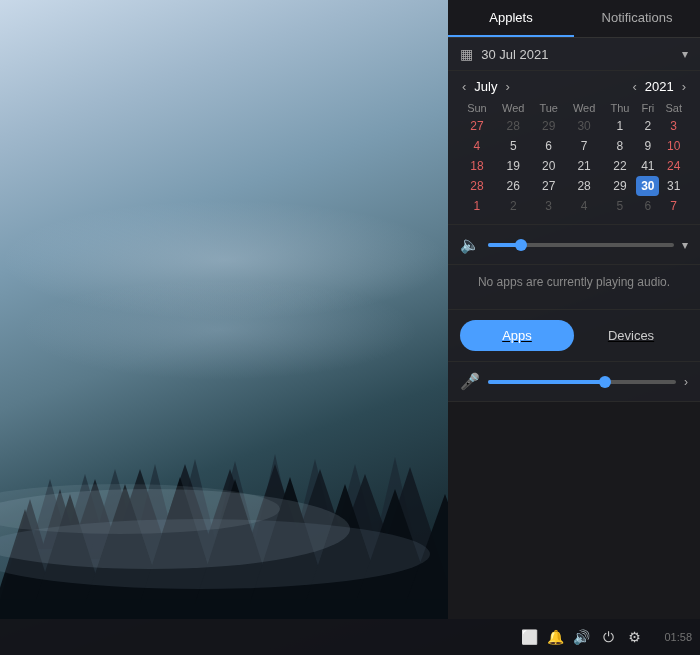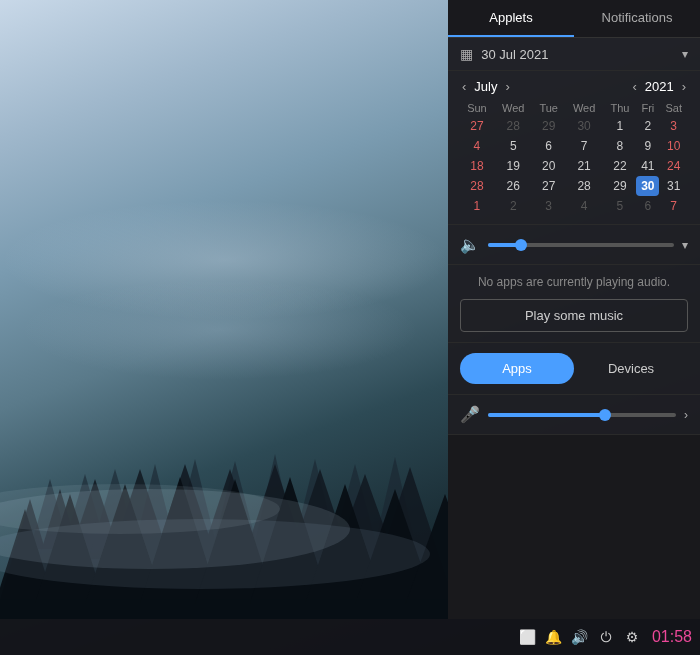--- a/index.html
+++ b/index.html
@@ -42,23 +42,23 @@
       width: 20px;
       height: 20px;
       display: flex;
       align-items: center;
       justify-content: center;
       color: #ccc;
       font-size: 14px;
     }
 
     .taskbar-time {
-      color: #ec4899;
-      font-size: 16px;
-      margin-left: 4px;
+      color: #737373;
+      font-size: 11px;
+      margin-left: 14px;
     }
 
     
     .panel {
       position: absolute;
       top: 0;
       right: 0;
       width: 252px;
       height: 619px;
       background: rgba(30, 30, 35, 0.97);
@@ -270,20 +270,21 @@
       border-radius: 4px;
       cursor: pointer;
     }
 
     
     .toggle-section {
       display: flex;
       padding: 10px 12px;
       gap: 0;
       border-bottom: 1px solid #2a2a2a;
+      text-decoration: underline;
     }
 
     .toggle-btn {
       flex: 1;
       padding: 8px;
       font-size: 13px;
       border: none;
       cursor: pointer;
       border-radius: 20px;
     }
@@ -540,21 +541,20 @@
     <div class="vol-slider-container">
       <div class="vol-slider-track"></div>
       <div class="vol-slider-fill" id="vol-fill" style="width: 18%;"></div>
       <div class="vol-slider-thumb" id="vol-thumb" style="left: calc(18% - 6px);"></div>
     </div>
     <span class="vol-chevron">▾</span>
   </div>
 
   <div class="audio-section">
     <div class="no-audio-text">No apps are currently playing audio.</div>
-    <button class="play-music-btn">Play some music</button>
   </div>
 
   <div class="toggle-section">
     <button class="toggle-btn active">Apps</button>
     <button class="toggle-btn inactive">Devices</button>
   </div>
 
   <div class="mic-section">
     <span class="mic-icon">🎤</span>
     <div class="mic-slider-container">

